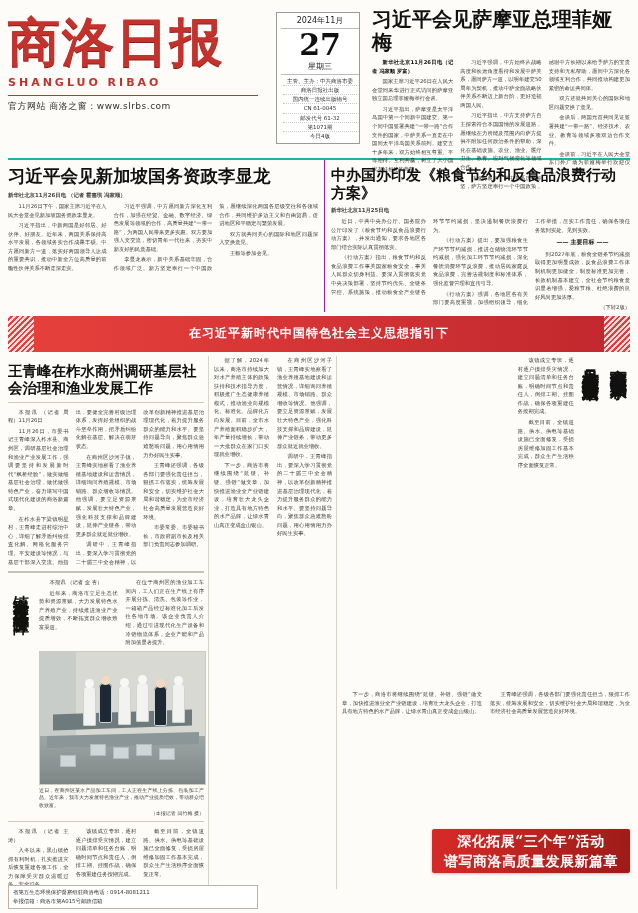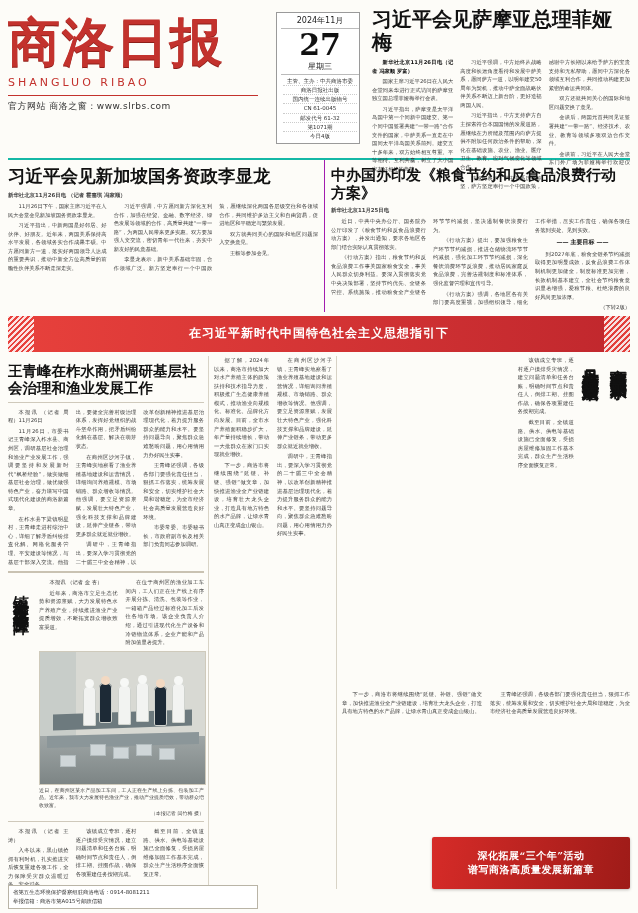--- a/index.html
+++ b/index.html
@@ -33,21 +33,21 @@
     font-weight:bold;
     font-size:52px;
     letter-spacing:2px;
     color:#c3322d;
     line-height:1.15;
     margin-top:6px;
     text-shadow:0 1px 0 #8d1d18;
   }
   .logo-py{
     font-size:11px;letter-spacing:3px;color:#c3322d;
-    font-weight:normal;margin-top:4px;
+    font-weight:bold;margin-top:4px;
   }
   .logo-rule{
     border-top:1px solid #c3322d;
     margin:6px 0 4px 0;width:250px;
   }
   .logo-site{
     font-size:9px;color:#333;letter-spacing:.5px;
   }
   .mh-date{
     width:78px;flex:0 0 78px;
@@ -149,26 +149,26 @@
   }
   .vbig{
     writing-mode:vertical-rl;text-orientation:upright;
     font-family:"DejaVu Serif","Liberation Serif",serif;
     font-weight:bold;font-size:17px;letter-spacing:1px;line-height:1.3;color:#111;
     height:320px;
   }
 
   
   .promo{
-    position:absolute;right:8px;bottom:24px;width:198px;height:52px;
+    position:absolute;right:8px;bottom:40px;width:198px;height:44px;
     background:linear-gradient(100deg,#d62b28,#9e1b18);
     color:#fff;border-radius:2px;
     display:flex;flex-direction:column;align-items:center;justify-content:center;
     font-family:"DejaVu Serif","Liberation Serif",serif;
-    font-weight:bold;font-size:10px;line-height:1.45;letter-spacing:.5px;
+    font-weight:bold;font-size:14px;line-height:1.45;letter-spacing:.5px;
     box-shadow:0 1px 3px rgba(0,0,0,.25);
     text-align:center;
   }
   .footer{
     position:absolute;left:8px;bottom:4px;width:250px;
     font-size:5.4px;color:#333;line-height:1.7;
   }
   .footer .box{border:1px solid #b9b4a6;padding:2px 4px;background:#fff;}
 </style>
 </head>

